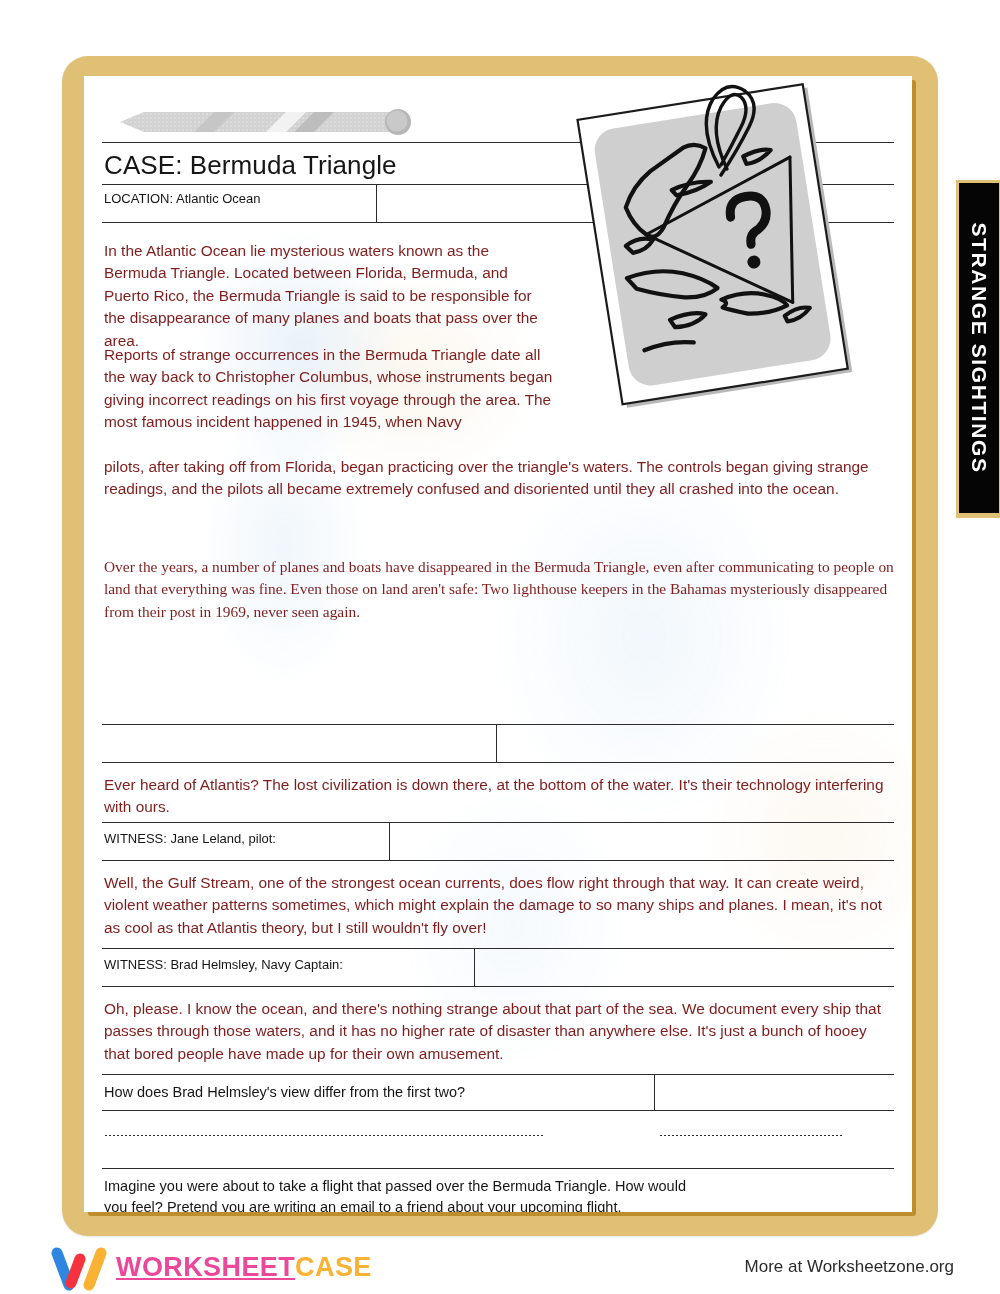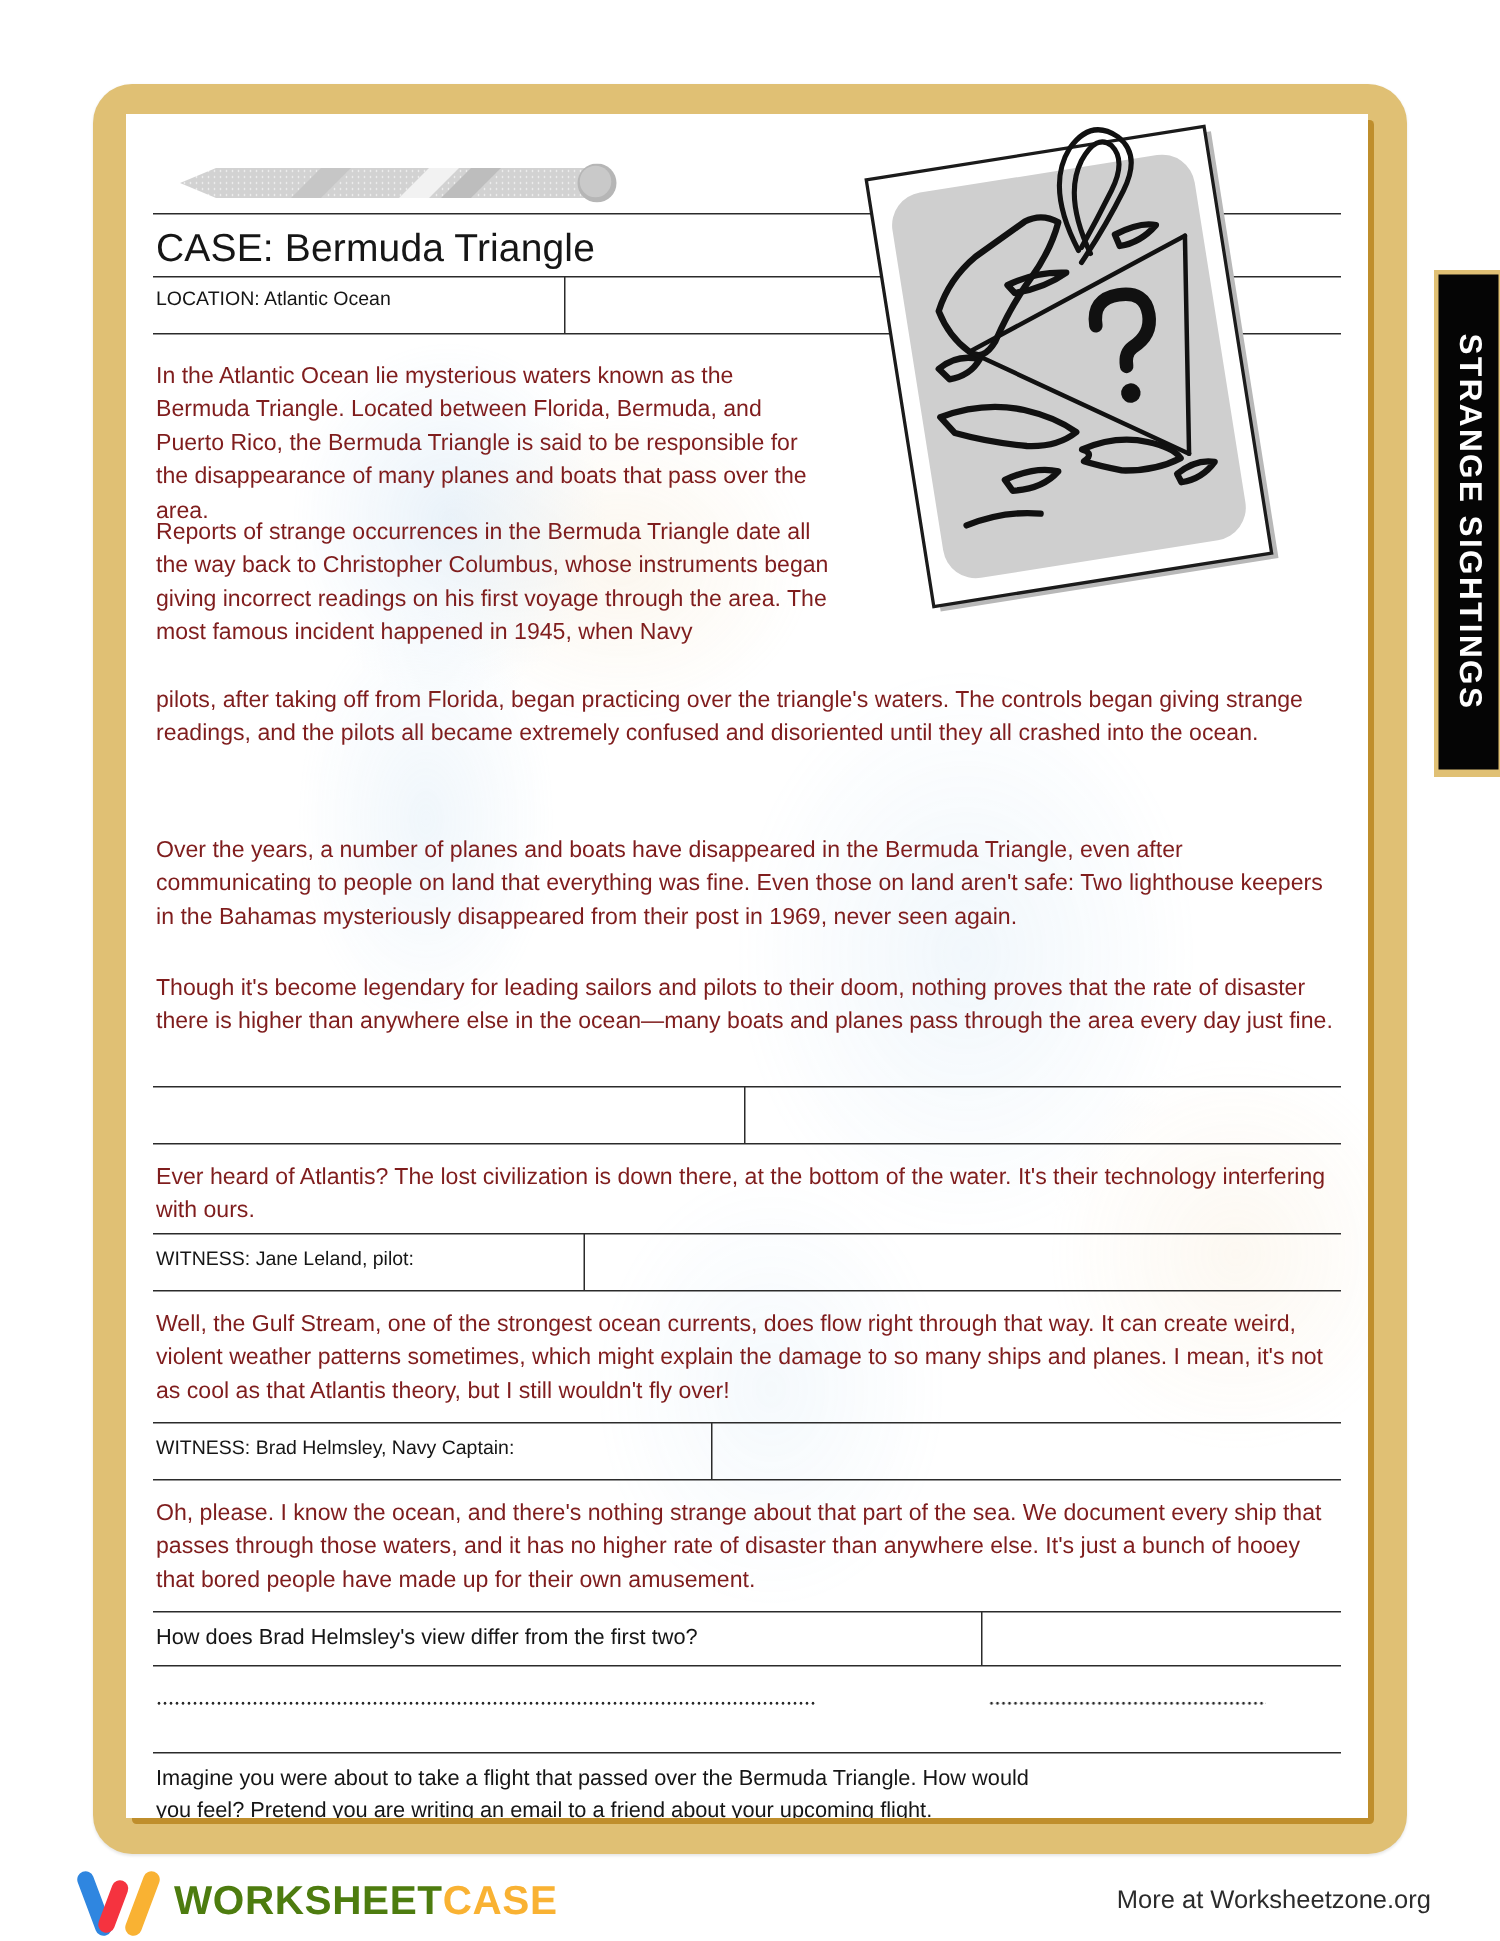--- a/index.html
+++ b/index.html
@@ -103,21 +103,21 @@
     position:absolute;left:487px;top:5px;width:300px;height:330px;
   }
 
   
   #footer{position:absolute;left:0;top:1240px;width:1000px;height:54px;}
   #logo-mark{position:absolute;left:48px;top:6px;width:62px;height:46px;}
   #logo-text{
     position:absolute;left:116px;top:12px;font-size:27px;font-weight:700;
     letter-spacing:.4px;white-space:nowrap;
   }
-  #logo-text .w{color:#4d7c0f;}
+  #logo-text .w{color:#ec4899;text-decoration:underline;}
   #logo-text .z{color:#f9b233;}
   #more-link{
     position:absolute;right:46px;top:17px;font-size:17px;color:#2b2b2b;
     white-space:nowrap;
   }
 </style>
 </head>
 <body>
 
 <div id="clipboard">
@@ -149,23 +149,22 @@
       <div class="hr" style="top:108px;"></div>
       <div class="row-label" style="top:115px;">LOCATION: Atlantic Ocean</div>
       <div class="vdiv" style="left:292px;top:108px;height:38px;"></div>
       <div class="hr" style="top:146px;"></div>
 
       <div class="para" style="left:20px;top:164px;width:450px;">In the Atlantic Ocean lie mysterious waters known as the Bermuda Triangle. Located between Florida, Bermuda, and Puerto Rico, the Bermuda Triangle is said to be responsible for the disappearance of many planes and boats that pass over the area.</div>
 
       <div class="para" style="left:20px;top:268px;width:450px;">Reports of strange occurrences in the Bermuda Triangle date all the way back to Christopher Columbus, whose instruments began giving incorrect readings on his first voyage through the area. The most famous incident happened in 1945, when Navy</div>
       <div class="para" style="left:20px;top:380px;width:792px;">pilots, after taking off from Florida, began practicing over the triangle's waters. The controls began giving strange readings, and the pilots all became extremely confused and disoriented until they all crashed into the ocean.</div>
 
-      <div class="para" style="left:20px;top:480px;width:792px;">Over the years, a number of planes and boats have disappeared in the Bermuda Triangle, even after communicating to people on land that everything was fine. Even those on land aren't safe: Two lighthouse keepers in the Bahamas mysteriously disappeared from their post in 1969, never seen again.</div>
-
-      <div class="para" style="left:20px;top:572px;width:792px;">Though it's become legendary for leading sailors and pilots to their doom, nothing proves that the rate of disaster there is higher than anywhere else in the ocean—many boats and planes pass through the area every day just fine.</div>
+      <div class="para" style="left:20px;top:480px;width:792px;font-family:Liberation Serif, serif;">Over the years, a number of planes and boats have disappeared in the Bermuda Triangle, even after communicating to people on land that everything was fine. Even those on land aren't safe: Two lighthouse keepers in the Bahamas mysteriously disappeared from their post in 1969, never seen again.</div>
+
 
       <div class="hr" style="top:648px;"></div>
       <div class="vdiv" style="left:412px;top:648px;height:38px;"></div>
       <div class="hr" style="top:686px;"></div>
       <div class="para" style="left:20px;top:698px;width:792px;">Ever heard of Atlantis? The lost civilization is down there, at the bottom of the water. It's their technology interfering with ours.</div>
 
       <div class="hr" style="top:746px;"></div>
       <div class="row-label" style="top:755px;">WITNESS: Jane Leland, pilot:</div>
       <div class="vdiv" style="left:305px;top:746px;height:38px;"></div>
       <div class="hr" style="top:784px;"></div>

